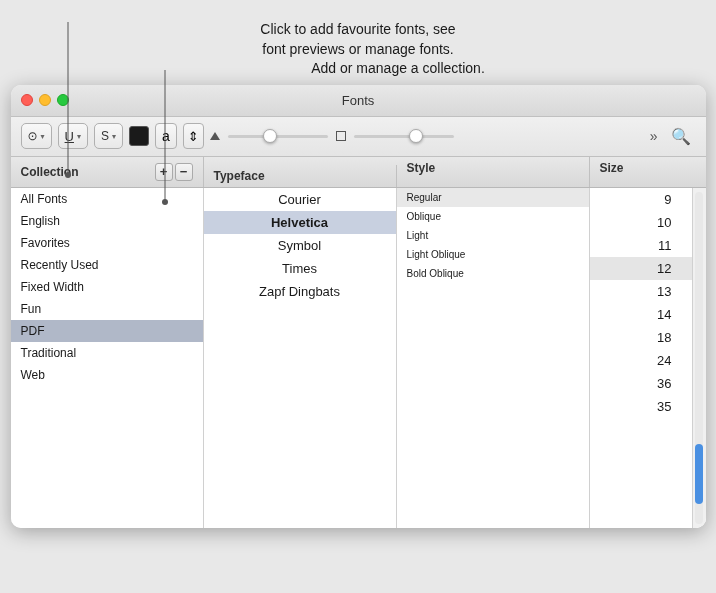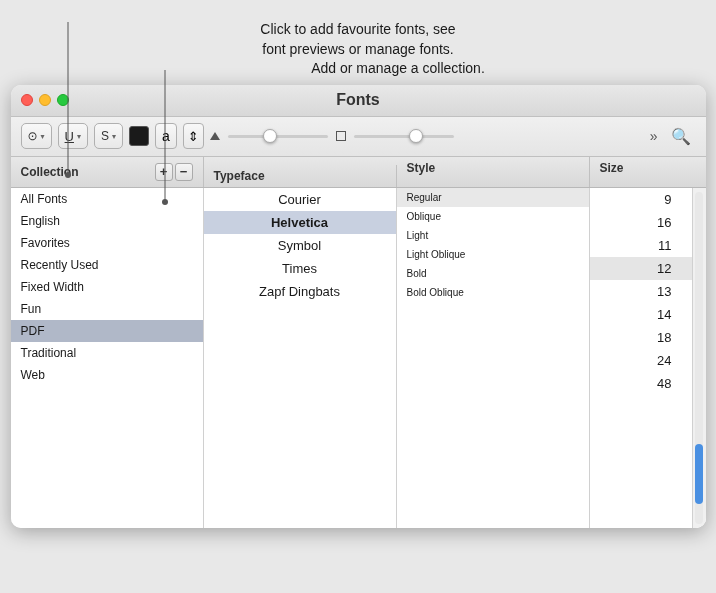--- a/index.html
+++ b/index.html
@@ -64,22 +64,22 @@
       height: 12px;
       border-radius: 50%;
       cursor: pointer;
     }
 
     .tl-close { background: #ff5f56; border: 1px solid #e0443e; }
     .tl-min { background: #ffbd2e; border: 1px solid #dea123; }
     .tl-max { background: #27c93f; border: 1px solid #1aab29; }
 
     .window-title {
-      font-size: 16px;
-      font-weight: 700;
+      font-size: 13px;
+      font-weight: 400;
       color: #333;
     }
 
     
     .toolbar {
       background: linear-gradient(to bottom, #f0f0f0, #e5e5e5);
       border-bottom: 1px solid #c0c0c0;
       padding: 6px 10px;
       display: flex;
       align-items: center;
@@ -478,35 +478,35 @@
           <div class="typeface-item">Symbol</div>
           <div class="typeface-item">Times</div>
           <div class="typeface-item">Zapf Dingbats</div>
         </div>
 
       <div class="style-list" id="style-list">
           <div class="style-item selected">Regular</div>
           <div class="style-item">Oblique</div>
           <div class="style-item">Light</div>
           <div class="style-item">Light Oblique</div>
-          <div class="style-item">Bold</div>
           <div class="style-item">Bold Oblique</div>
         </div>
 
       <div class="size-area">
         <div class="size-list" id="size-list">
             <div class="size-item">9</div>
-            <div class="size-item">16</div>
+            <div class="size-item">10</div>
             <div class="size-item">11</div>
             <div class="size-item selected">12</div>
             <div class="size-item">13</div>
             <div class="size-item">14</div>
             <div class="size-item">18</div>
             <div class="size-item">24</div>
-            <div class="size-item">48</div>
+            <div class="size-item">36</div>
+            <div class="size-item">35</div>
           </div>
         <div class="size-scrollbar">
           <div class="scrollbar-track">
             <div class="scrollbar-thumb"></div>
           </div>
         </div>
       </div>
 
     </div>
   </div>

